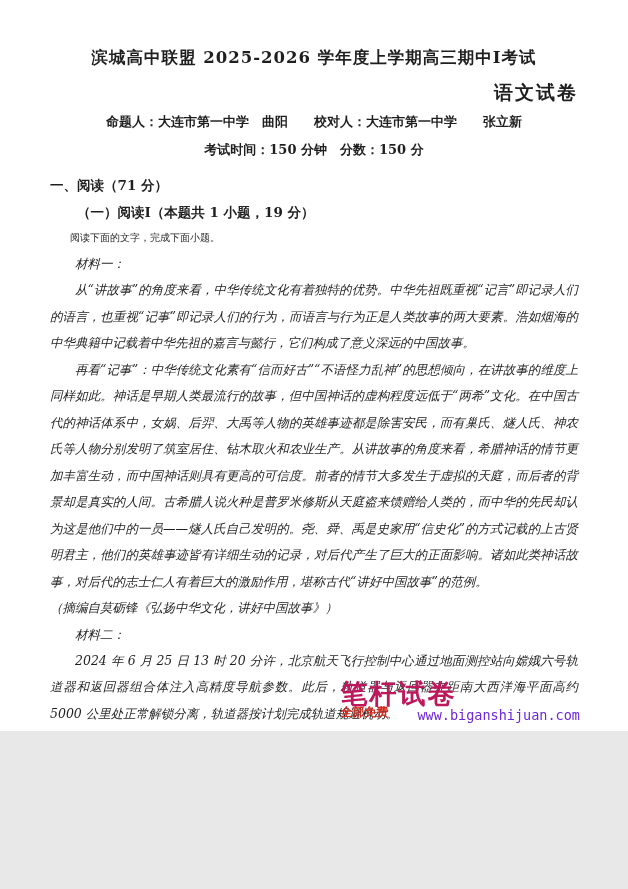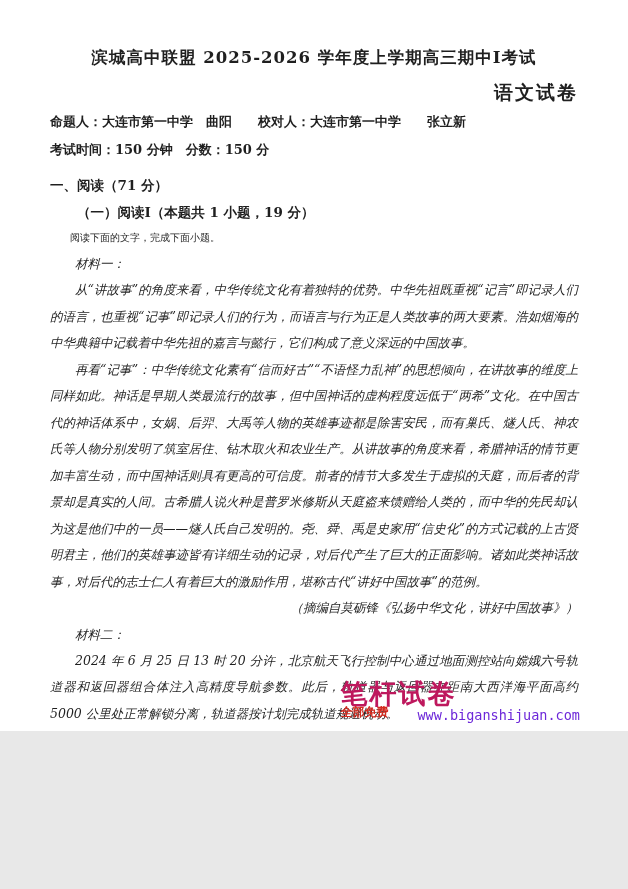--- a/index.html
+++ b/index.html
@@ -26,20 +26,21 @@
   }
   .doc-subtitle {
     text-align: right;
     font-weight: bold;
     font-size: 19px;
     line-height: 22px;
     letter-spacing: 2px;
     margin: 11px 0 0 0;
   }
   .info-line {
+    text-align: center;
     font-weight: bold;
     font-size: 13px;
     line-height: 18px;
     margin: 10px 0 0 0;
   }
   .section-heading {
     font-weight: bold;
     font-size: 13.5px;
     line-height: 20px;
     margin: 16px 0 0 0;
@@ -71,21 +72,20 @@
     font-size: 12.5px;
     line-height: 26.5px;
     margin: 0;
     text-align: justify;
     text-indent: 2em;
   }
   .attribution {
     font-size: 12.5px;
     line-height: 26.5px;
     margin: 0;
-    text-align: right;
   }
   .watermark {
     position: absolute;
     right: 48px;
     bottom: 8px;
     text-align: left;
   }
   .wm-brand {
     font-family: "Liberation Sans", sans-serif;
     font-weight: bold;

